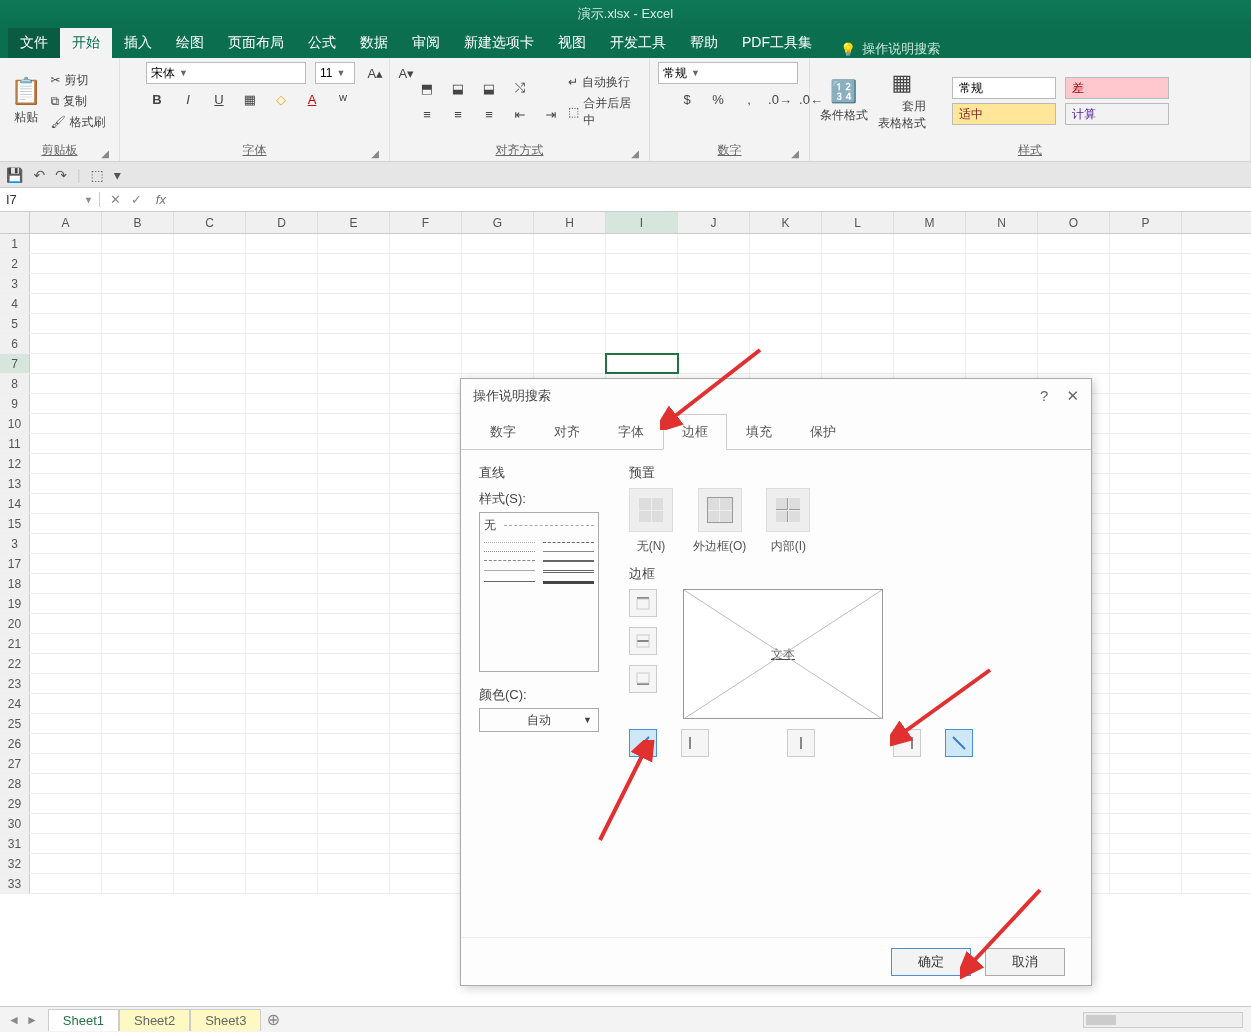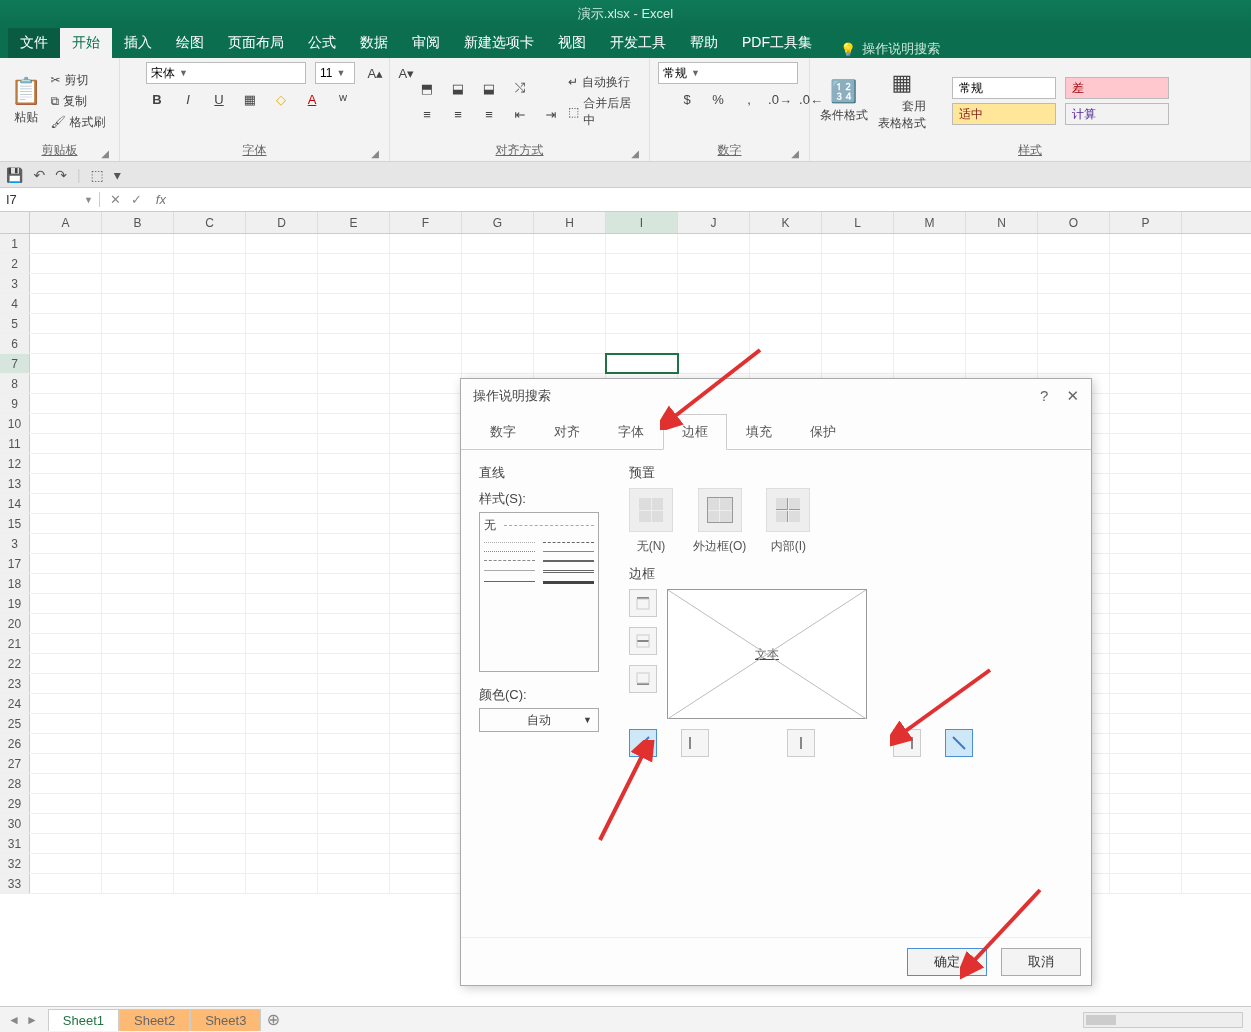--- a/index.html
+++ b/index.html
@@ -55,21 +55,21 @@
 .row { height: 20px; display: flex; border-bottom: 1px solid #eee; }
 .row-h { width: 30px; text-align: center; font-size: 12px; color: #555; background: #f0f0f0; border-right: 1px solid #ccc; line-height: 20px; }
 .row-h.sel { background: #d6e6dc; }
 .cell { flex: 0 0 72px; border-right: 1px solid #eee; }
 .cell.active { outline: 2px solid #217346; outline-offset: -1px; }
 
 
 .sheet-tabs { position: absolute; bottom: 0; left: 0; right: 0; height: 26px; background: #f3f3f3; border-top: 1px solid #ccc; display: flex; align-items: center; padding: 0 8px; gap: 0; }
 .sheet-nav { display: flex; gap: 6px; color: #888; font-size: 12px; padding-right: 10px; }
 .sheet-tab { padding: 3px 14px; font-size: 13px; border: 1px solid #ccc; border-bottom: none; background: #fff; color: #217346; }
-.sheet-tab.inactive { background: #fdba74; color: #666; }
+.sheet-tab.inactive { background: #fef9c3; color: #666; }
 .sheet-add { width: 24px; text-align: center; color: #888; }
 .hscroll { margin-left: auto; width: 160px; height: 16px; background: #eee; border: 1px solid #ccc; position: relative; }
 .hscroll .thumb { position: absolute; left: 2px; top: 2px; width: 30px; height: 10px; background: #ccc; }
 
 
 .dialog { position: absolute; left: 460px; top: 378px; width: 632px; height: 608px; background: #fdfdfd; border: 1px solid #aaa; box-shadow: 2px 2px 10px rgba(0,0,0,0.2); display: flex; flex-direction: column; }
 .dlg-title { height: 34px; display: flex; align-items: center; padding: 0 12px; font-size: 13px; color: #444; }
 .dlg-title .right { margin-left: auto; display: flex; gap: 18px; font-size: 15px; color: #666; }
 .dlg-tabs { display: flex; border-bottom: 1px solid #ccc; padding: 0 10px; gap: 0; }
 .dlg-tab { padding: 8px 18px; font-size: 13px; color: #555; border: 1px solid transparent; border-bottom: none; position: relative; top: 1px; }
@@ -80,29 +80,29 @@
 .color-combo { border: 1px solid #aaa; width: 120px; height: 24px; display: flex; align-items: center; justify-content: center; margin-top: 4px; font-size: 12px; position: relative; }
 .color-combo .arrow { position: absolute; right: 6px; font-size: 9px; }
 .right-col { flex: 1; }
 .preset-row { display: flex; gap: 20px; margin-top: 6px; }
 .preset { display: flex; flex-direction: column; align-items: center; gap: 6px; }
 .preset-box { width: 44px; height: 44px; background: #eee; border: 1px solid #ddd; display: flex; align-items: center; justify-content: center; }
 .mini-grid { width: 24px; height: 24px; display: grid; grid-template-columns: 1fr 1fr; grid-template-rows: 1fr 1fr; gap: 1px; }
 .mini-grid div { background: #ddd; }
 .preset-lbl { font-size: 12px; color: #555; }
 .border-area { margin-top: 10px; }
-.border-controls { display: flex; gap: 10px; margin-top: 6px; text-decoration: underline; }
+.border-controls { display: flex; gap: 26px; margin-top: 6px; text-decoration: underline; }
 .side-btns { display: flex; flex-direction: column; gap: 10px; }
 .sq-btn { width: 28px; height: 28px; border: 1px solid #ccc; background: #f5f5f5; display: flex; align-items: center; justify-content: center; }
 .sq-btn.active { background: #cfe8f7; border-color: #4a90d9; }
 .preview { width: 200px; height: 130px; border: 1px solid #999; position: relative; display: flex; align-items: center; justify-content: center; font-size: 12px; color: #666; background: #fff; }
 .preview .diag1 { position: absolute; left:0; top:0; right:0; bottom:0; }
 .bottom-btns { display: flex; gap: 24px; margin-top: 10px; align-items: center; }
 .hint { font-size: 12px; color: #666; margin-top: 20px; }
-.dlg-footer { height: 48px; border-top: 1px solid #eee; display: flex; align-items: center; justify-content: flex-end; padding: 0 10px; gap: 14px; }
+.dlg-footer { height: 48px; border-top: 1px solid #eee; display: flex; align-items: center; justify-content: flex-end; padding: 0 26px; gap: 14px; }
 .btn { width: 80px; height: 28px; border: 1px solid #aaa; background: #f3f3f3; font-size: 13px; color: #333; display: flex; align-items: center; justify-content: center; }
 .btn.primary { border-color: #4a90d9; }
 
 
 .arrow-ann { position: absolute; pointer-events: none; }
 </style>
 </head>
 <body>
 
 <div class="titlebar">

